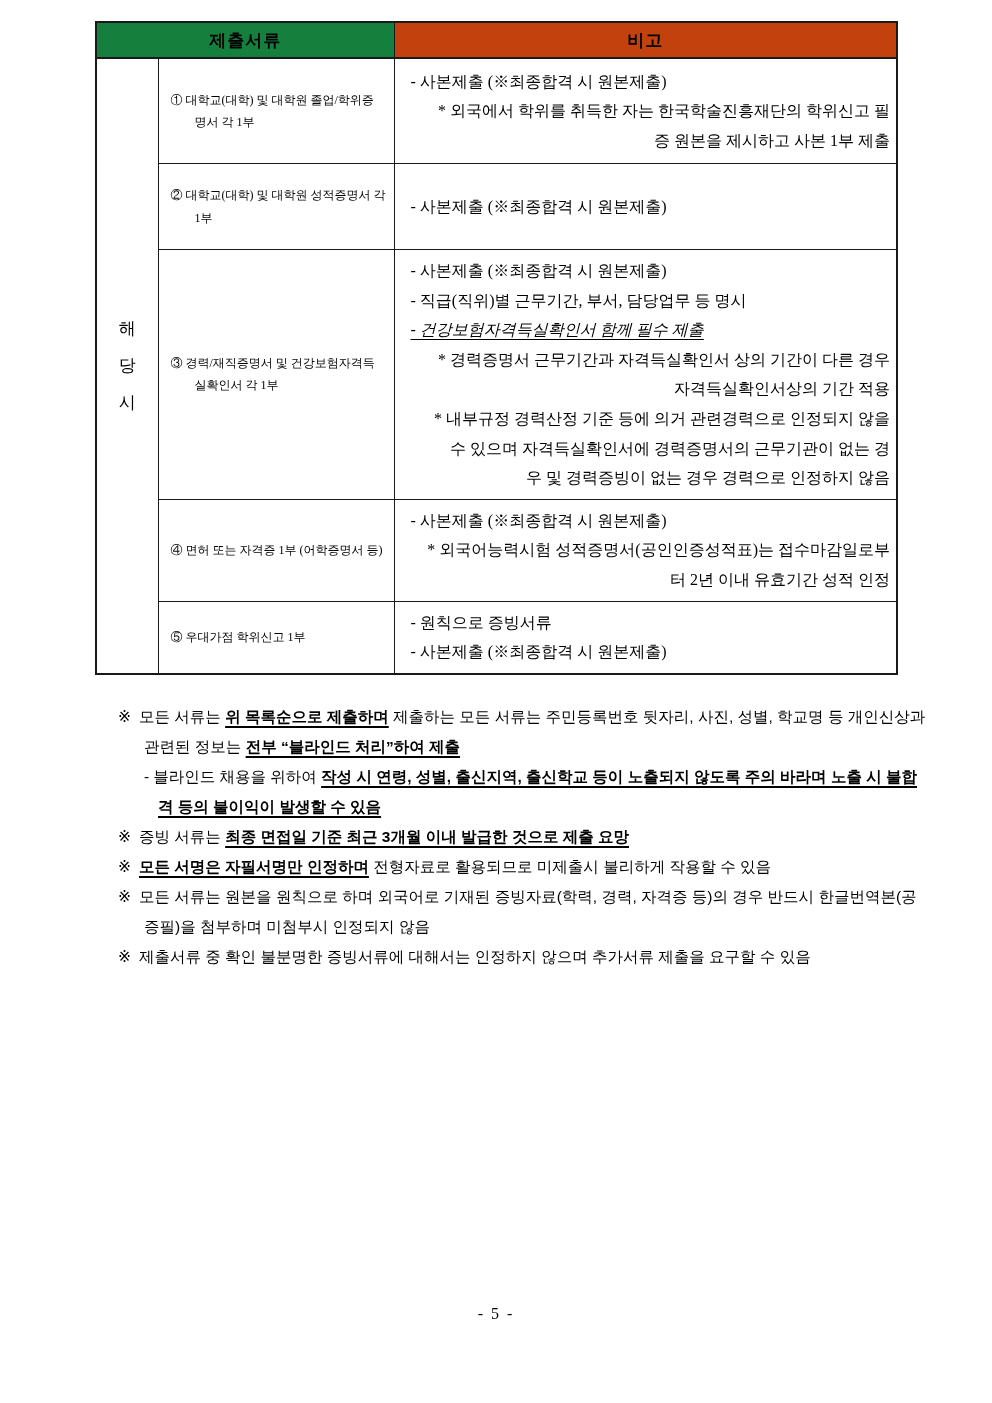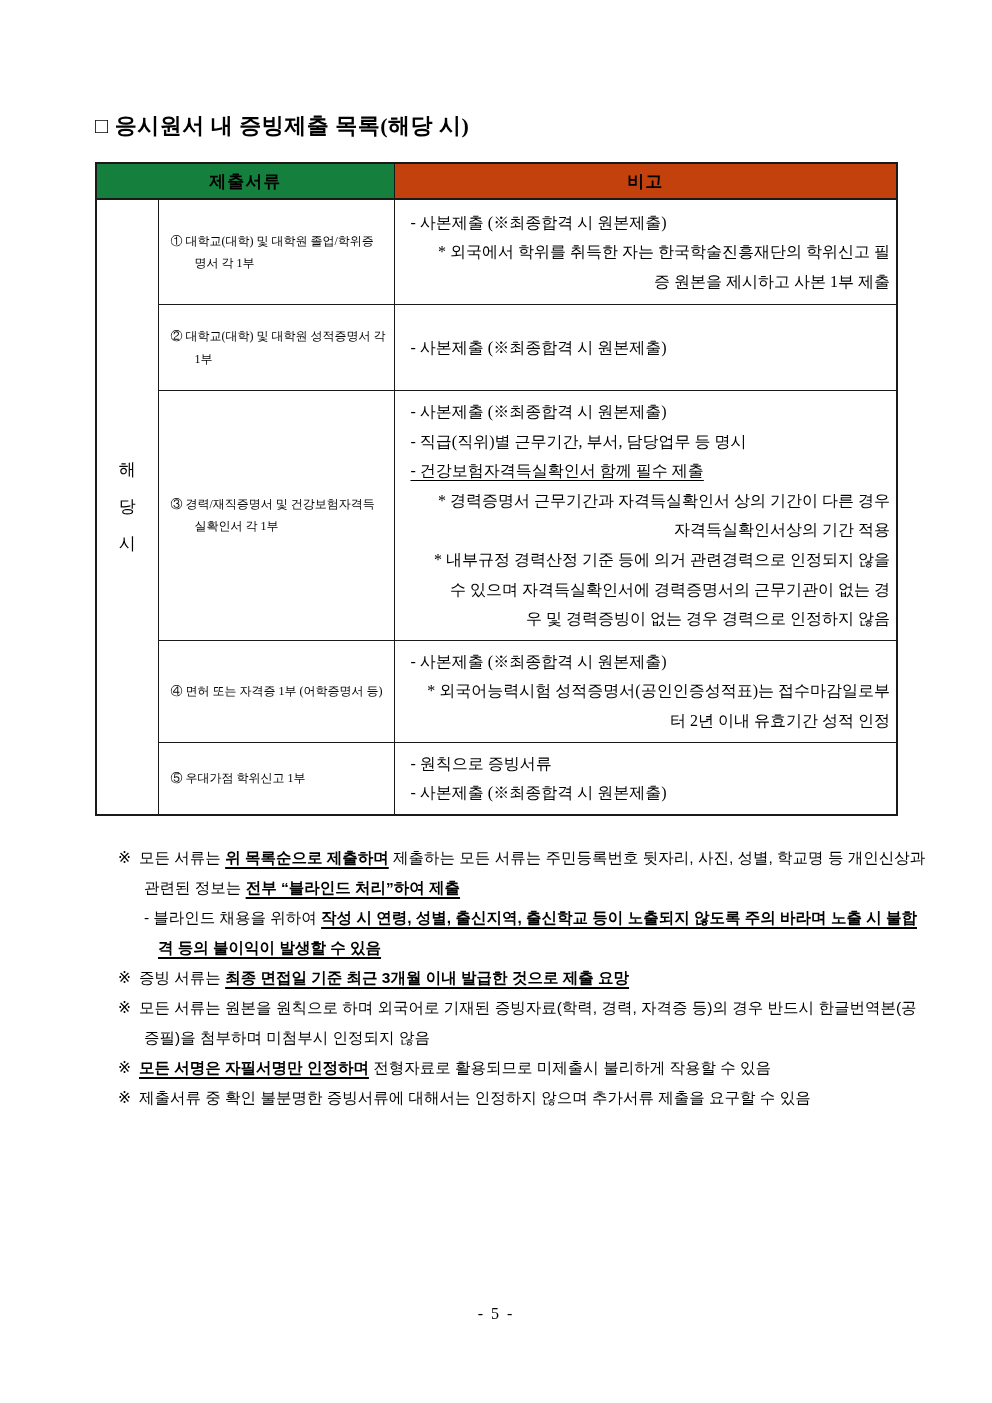--- a/index.html
+++ b/index.html
@@ -67,21 +67,21 @@
     line-height: 1.85;
   }
   td.notes { font-size: 16px; }
   .notes-inner { padding: 6px 6px 6px 8px; }
   .note-line {
     line-height: 1.85;
     padding-left: 22px;
     text-indent: -14px;
   }
   .note-line.star { padding-left: 40px; text-indent: -16px; text-align: right; }
-  .note-line .ul { text-decoration: underline; text-underline-offset: 4px; }
+  .note-line .ul { text-decoration: underline; text-underline-offset: 4px; font-style: italic; }
 
   
   .footnotes {
     margin-top: 27px;
     margin-left: 23px;
     width: 812px;
     font-family: "Liberation Sans", "DejaVu Sans", sans-serif;
     font-size: 15.5px;
     line-height: 30px;
   }
@@ -107,21 +107,20 @@
     letter-spacing: 2px;
     font-family: "Liberation Serif", "DejaVu Serif", serif;
   }
 </style>
 </head>
 <body>
 
 <div class="page">
   <div class="content">
 
-    <div class="doc-title">□ 응시원서 내 증빙제출 목록(해당 시)</div>
 
     <table class="docs">
       <colgroup>
         <col class="c-side">
           <col class="c-item">
           <col class="c-note">
       </colgroup>
       <thead>
         <tr>
           <th colspan="2" style="background: #15803d;">제출서류</th>
@@ -193,21 +192,21 @@
               </div>
             </td>
           </tr>
         </tbody>
     </table>
 
     <div class="footnotes" id="footnotes">
         <div class="fn"><span class="bullet">※</span><span>모든 서류는 </span><span class="seg-bu">위 목록순으로 제출하며</span><span> 제출하는 모든 서류는 주민등록번호 뒷자리, 사진, 성별, 학교명 등 개인신상과 관련된 정보는 </span><span class="seg-bu">전부 “블라인드 처리”하여 제출</span></div>
         <div class="fn sub"><span class="bullet">-</span><span>블라인드 채용을 위하여 </span><span class="seg-bu">작성 시 연령, 성별, 출신지역, 출신학교 등이 노출되지 않도록 주의 바라며 노출 시 불합격 등의 불이익이 발생할 수 있음</span></div>
         <div class="fn"><span class="bullet">※</span><span>증빙 서류는 </span><span class="seg-bu">최종 면접일 기준 최근 3개월 이내 발급한 것으로 제출 요망</span></div>
+        <div class="fn"><span class="bullet">※</span><span class="seg-bu">모든 서명은 자필서명만 인정하며</span><span> 전형자료로 활용되므로 미제출시 불리하게 작용할 수 있음</span></div>
         <div class="fn"><span class="bullet">※</span><span>모든 서류는 원본을 원칙으로 하며 외국어로 기재된 증빙자료(학력, 경력, 자격증 등)의 경우 반드시 한글번역본(공증필)을 첨부하며 미첨부시 인정되지 않음</span></div>
-        <div class="fn"><span class="bullet">※</span><span class="seg-bu">모든 서명은 자필서명만 인정하며</span><span> 전형자료로 활용되므로 미제출시 불리하게 작용할 수 있음</span></div>
         <div class="fn"><span class="bullet">※</span><span>제출서류 중 확인 불분명한 증빙서류에 대해서는 인정하지 않으며 추가서류 제출을 요구할 수 있음</span></div>
       </div>
 
   </div>
 
   <div class="page-number">- 5 -</div>
 </div>
 
 </body></html>

